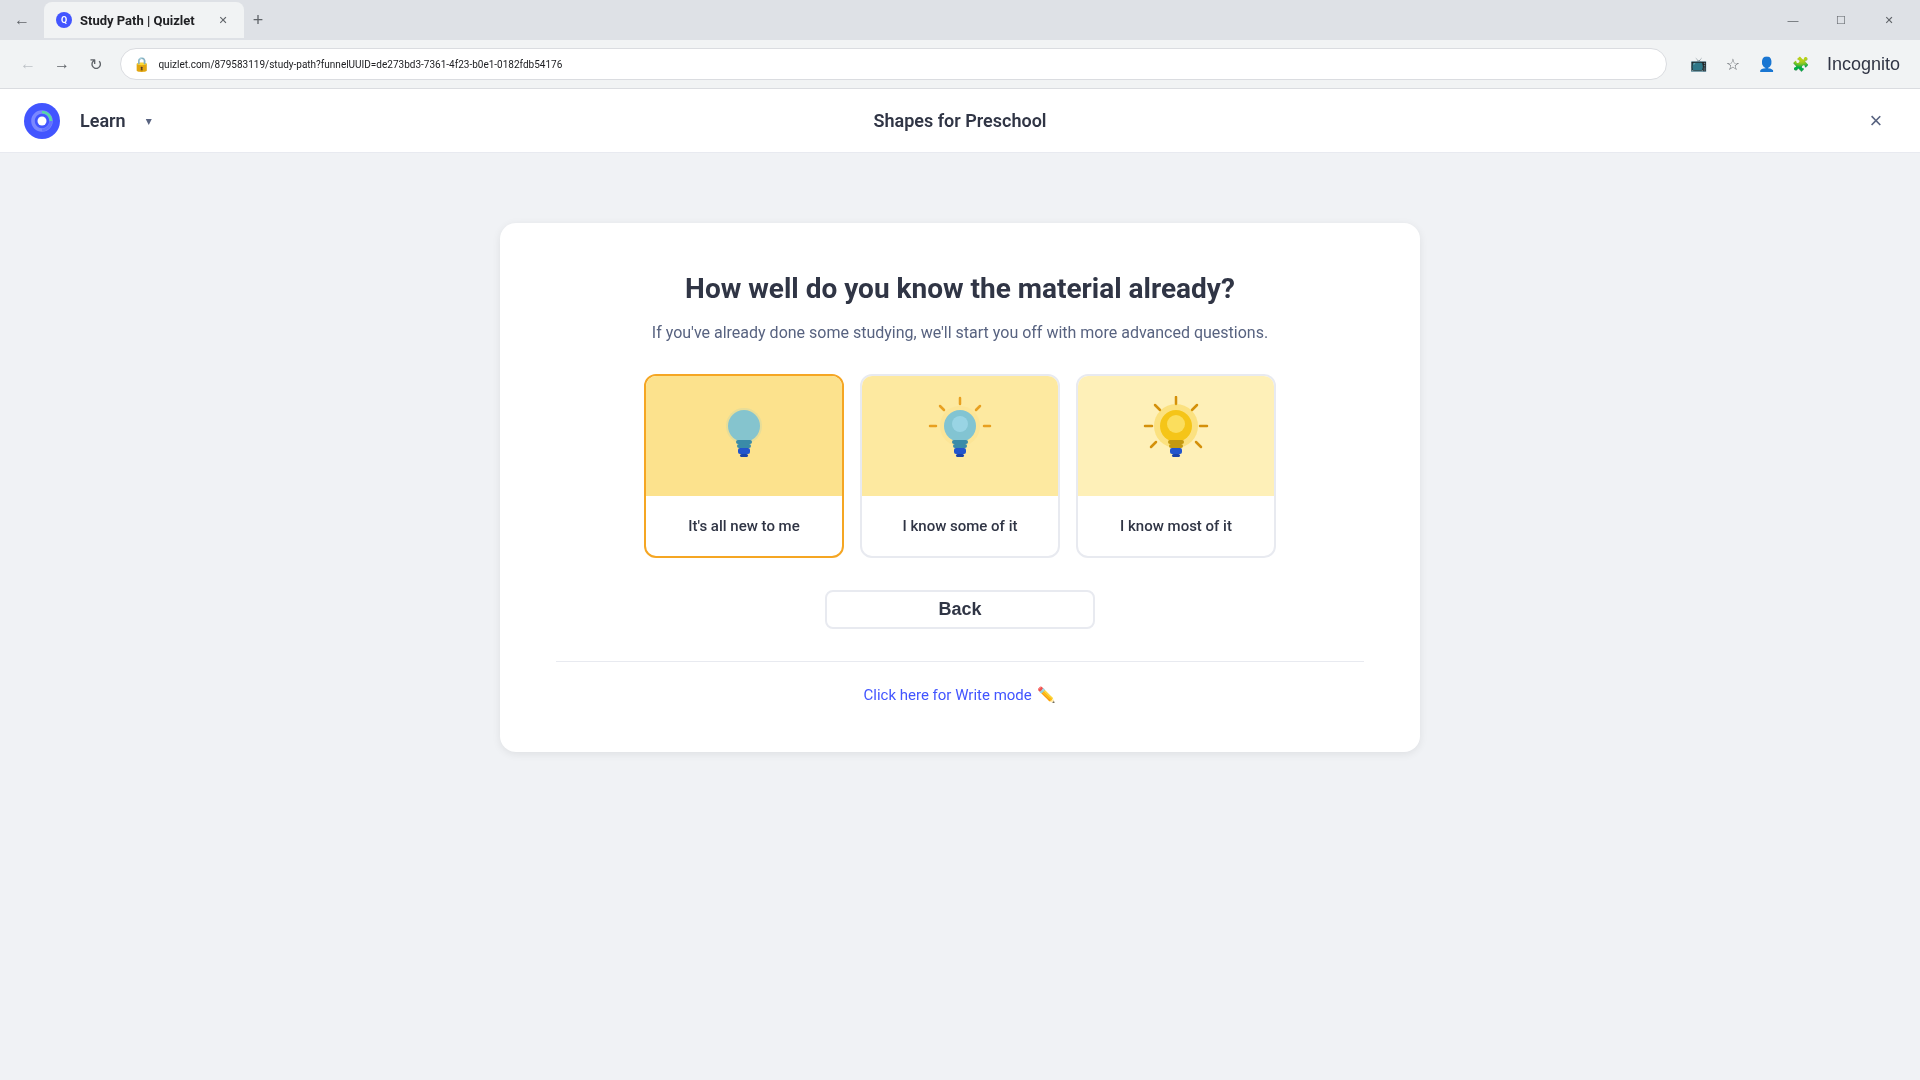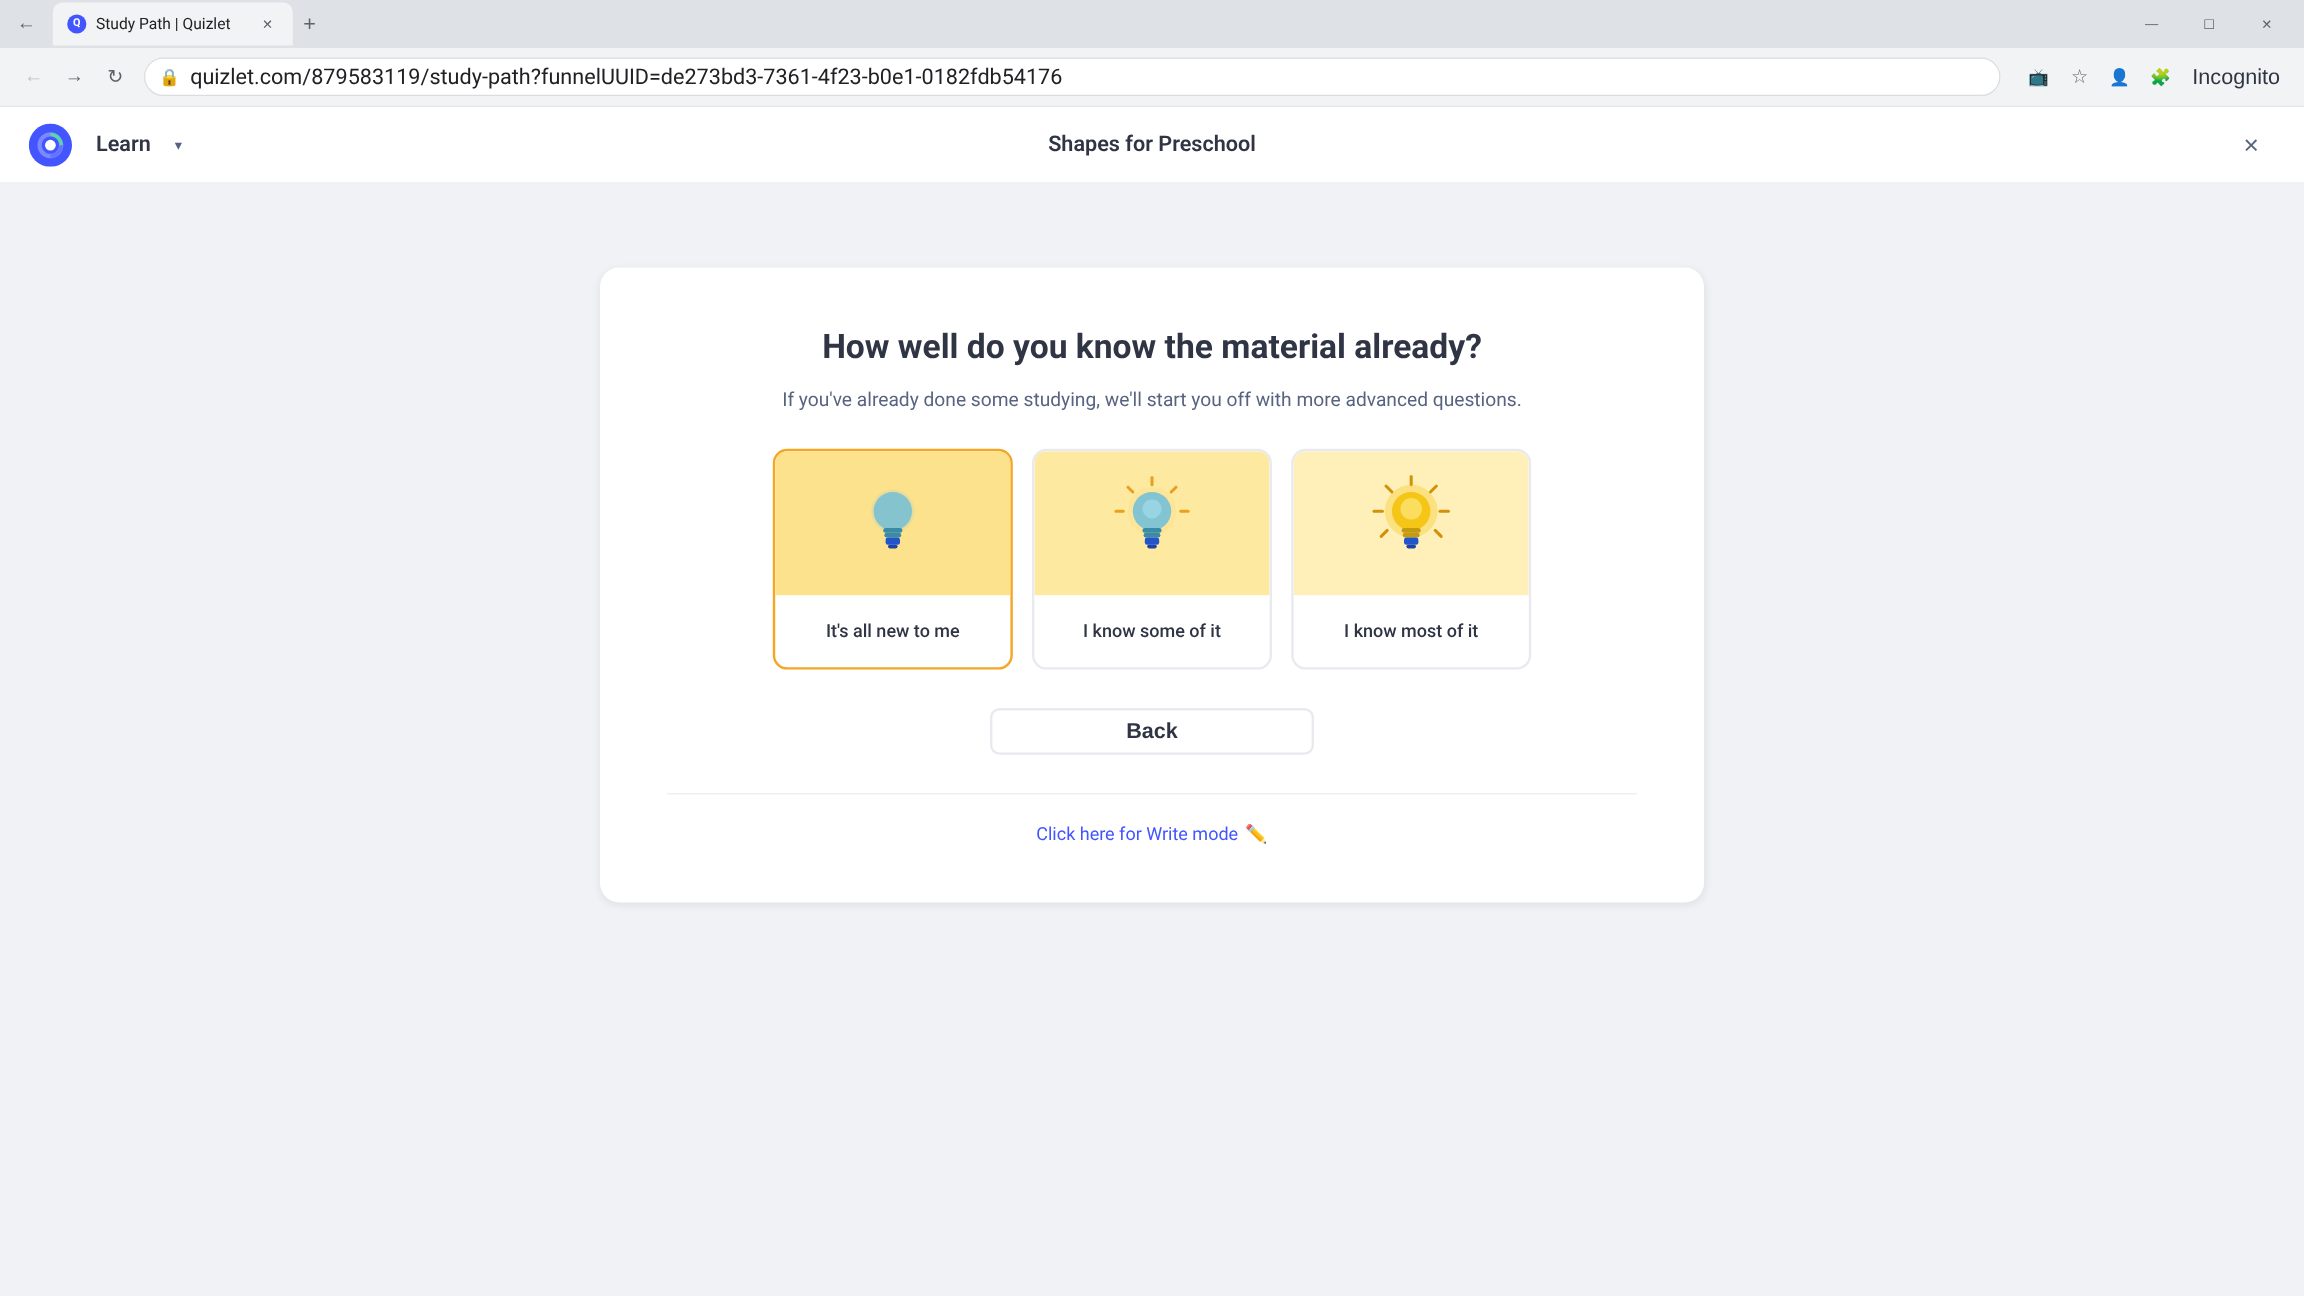--- a/index.html
+++ b/index.html
@@ -66,20 +66,21 @@
       font-size: 9px;
       font-weight: bold;
     }
     .tab-title {
       font-size: 13px;
       color: #202124;
       flex: 1;
       white-space: nowrap;
       overflow: hidden;
       text-overflow: ellipsis;
+      font-weight: bold;
     }
     .tab-close {
       width: 18px;
       height: 18px;
       border-radius: 50%;
       border: none;
       background: transparent;
       cursor: pointer;
       display: flex;
       align-items: center;
@@ -149,21 +150,21 @@
       height: 32px;
       border-radius: 16px;
       background: #fff;
       border: 1px solid #dadce0;
       display: flex;
       align-items: center;
       padding: 0 12px;
       gap: 8px;
     }
     .url-text {
-      font-size: 18px;
+      font-size: 10px;
       color: #202124;
       flex: 1;
     }
     .addr-actions {
       display: flex;
       gap: 2px;
       margin-left: 8px;
     }
 
     

